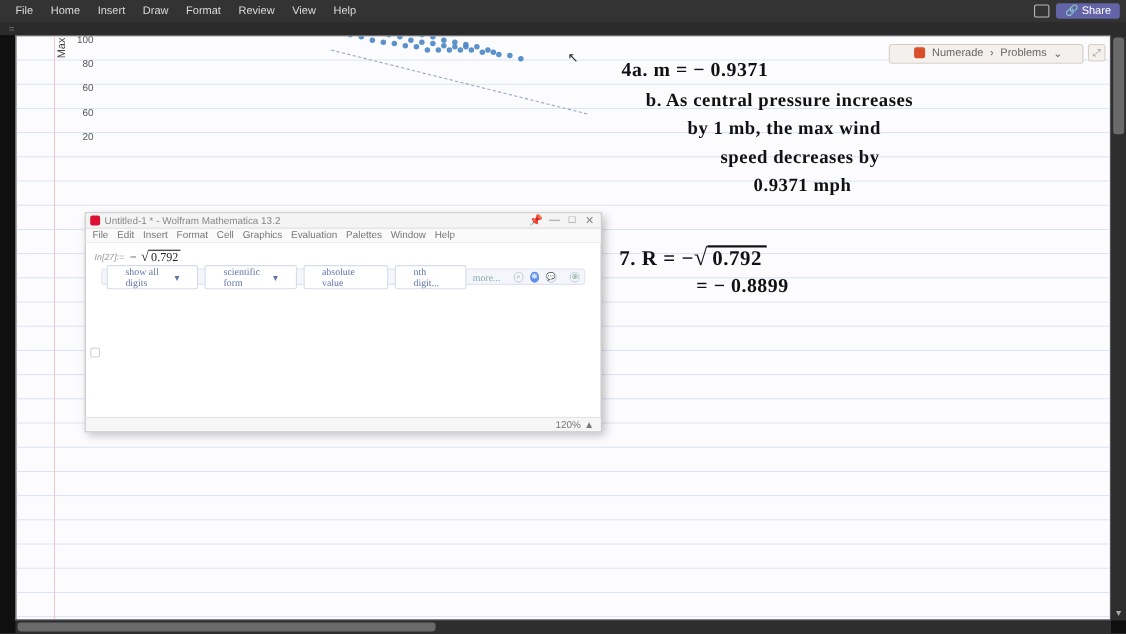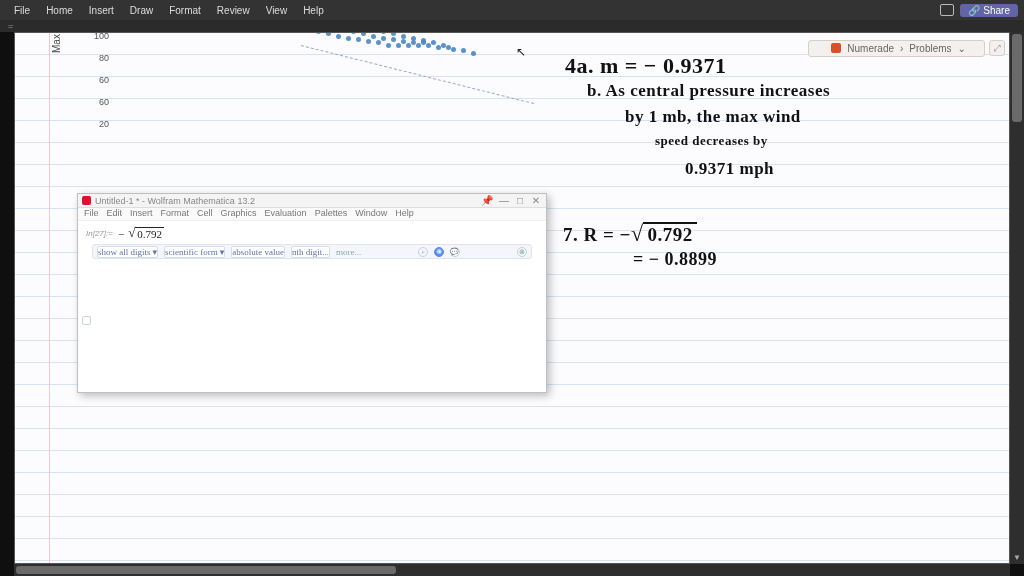--- a/index.html
+++ b/index.html
@@ -20,42 +20,42 @@
   }
   .margin-line { position:absolute; left:34px; top:0; width:1px; height:100%; background:#f1c9c9; }
   
   .crumb { position:absolute; right:24px; top:7px; background:#f4f0ee; border:1px solid #d7cfc6; font-size:10px; color:#666; padding:2px 18px 2px 22px; border-radius:3px; display:flex; gap:6px; cursor:pointer; }
   .crumb .logo { width:10px; height:10px; background:#d94f2a; border-radius:2px; display:inline-block; }
   .crumb .chev { font-size:10px; }
   .expand-chip { position:absolute; right:4px; top:7px; width:16px; height:16px; background:#f4f0ee; border:1px solid #d7cfc6; border-radius:3px; font-size:9px; color:#888; display:flex; align-items:center; justify-content:center; cursor:pointer;}
   
   .chart { position:absolute; left:36px; top:0; width:490px; height:160px; }
   .ylabel { position:absolute; left:0; top:20px; transform: rotate(-90deg); transform-origin:left top; font-size:10px; color:#444; white-space:nowrap; }
-  .ytick { position:absolute; left:18px; font-size:9px; color:#555; text-align:right; width:16px;margin-left:24px; }
+  .ytick { position:absolute; left:18px; font-size:9px; color:#555; text-align:right; width:16px; }
   .plot { position:absolute; left:40px; top:0; width:450px; height:150px; }
   .dot { position:absolute; width:5px; height:5px; border-radius:50%; background:#4a86c5; opacity:.9; }
   .trend { position:absolute; border-top:1px dashed #9ab; }
   
   .cursor { position:absolute; font-size:12px; color:#222; }
   
   .mwin { position:absolute; left:62px; top:160px; width:470px; height:200px; background:#fff; border:1px solid #bfbfbf; box-shadow:3px 3px 8px rgba(0,0,0,.25); font-size:10px; color:#555; }
   .m-title { height:14px; background:#f4f4f4; border-bottom:1px solid #ddd; display:flex; align-items:center; padding:0 4px; gap:4px; }
   .m-title .m-logo { width:9px;height:9px;background:#d13; border-radius:2px;}
   .m-title .t { flex:1; color:#888; font-size:9px; }
   .m-title .pin { color:#c33; font-size:10px; }
   .m-title .wb { width:12px; text-align:center; color:#888; cursor:pointer; }
   .m-menu { height:13px; background:#fafafa; border-bottom:1px solid #eee; display:flex; gap:8px; padding:0 6px; font-size:9px; color:#777; }
   .m-body { padding:4px 8px; font-size:11px; font-family: "Times New Roman", serif; color:#222; position:relative; height:120px; }
   .m-lbl { font-size:8px; color:#999; font-family:Arial; font-style:italic; display:inline-block; width:28px; }
   .m-row { display:flex; align-items:center; gap:4px; margin:2px 0; }
   .sqrt { display:inline-flex; align-items:flex-start; }
   .sqrt-sym { font-size:13px; line-height:11px;}
   .sqrt-body { border-top:1px solid #222; padding:0 2px; line-height:12px; font-size:11px;}
   .m-sugg { height:15px; background:#f4f6fb; border:1px solid #e1e4ee; border-radius:3px; margin:4px 6px 0; display:flex; align-items:center; gap:6px; padding:0 4px; font-size:9px; color:#6074a8; }
-  .m-sugg .pill { background:#fff; border:1px solid #d6dcec; padding:0 0; border-radius:2px; cursor:pointer; display:flex; align-items:center; gap:2px;}
+  .m-sugg .pill { background:#fff; border:1px solid #d6dcec; padding:0 16px; border-radius:2px; cursor:pointer; display:flex; align-items:center; gap:2px;}
   .m-sugg .plain { color:#8aa; cursor:pointer;}
   .m-sugg .spacer{flex:1}
   .m-sugg .circ { width:10px;height:10px;border:1px solid #c7cfdf;border-radius:50%; display:inline-flex;align-items:center;justify-content:center;font-size:7px;color:#7a8;}
   .m-status { position:absolute; bottom:0; left:0; right:0; height:13px; background:#f6f6f6; border-top:1px solid #e4e4e4; font-size:9px; color:#777; display:flex; justify-content:flex-end; align-items:center; padding:0 6px; gap:3px;}
   .m-corner { position:absolute; left:4px; bottom:16px; width:9px;height:9px;border:1px solid #cdd3e0;border-radius:2px;}
   
   .hand { position:absolute; font-family: "Segoe Script","Comic Sans MS",cursive; color:#111; font-weight:600; letter-spacing:.5px; }
   .hand .sq { display:inline-block; border-top:2px solid #111; padding:0 4px;}
   
   .vsb { position:absolute; right:0; top:0; width:14px; height:532px; background:#2e2e2e; }
@@ -180,26 +180,30 @@
           <span class="plain">more...</span>
           <span class="spacer"></span>
           <span class="circ">⌕</span>
           <span class="circ" style="background:#5b8def;border-color:#5b8def;color:#fff">❋</span>
           <span class="circ">💬</span>
           <span class="spacer"></span>
           <span class="circ">⊗</span>
         </div>
         <div class="m-corner"></div>
       </div>
-    </div>
-
-    <div class="hand" style="left:550px; top:20px; font-size:22px">4a.   m = − 0.9371</div>
+      <div class="m-status">
+        <span>120%</span>
+        <span>▲</span>
+      </div>
+    </div>
+
+    <div class="hand" style="left:550px; top:20px; font-size:18px">4a.   m = − 0.9371</div>
     <div class="hand" style="left:572px; top:48px; font-size:17px">b.  As central pressure  increases</div>
     <div class="hand" style="left:610px; top:74px; font-size:17px">by  1 mb,  the max wind</div>
-    <div class="hand" style="left:640px; top:100px; font-size:13px">speed  decreases  by</div>
+    <div class="hand" style="left:640px; top:100px; font-size:17px">speed  decreases  by</div>
     <div class="hand" style="left:670px; top:126px; font-size:17px">0.9371 mph</div>
     <div class="hand" style="left:548px; top:188px; font-size:19px">
       <span>7.   R = −</span><span style="font-size:22px">√</span><span class="sq">0.792</span>
     </div>
     <div class="hand" style="left:618px; top:216px; font-size:18px">= − 0.8899</div>
 
   </div>
 
   <div class="vsb">
     <div class="up">▲</div>

